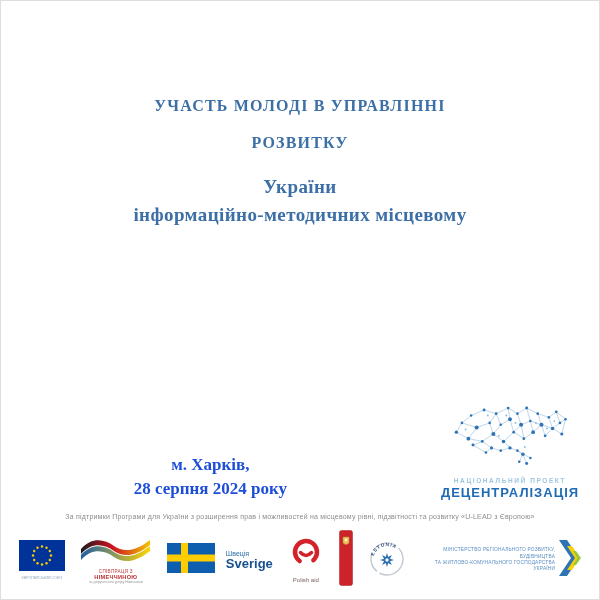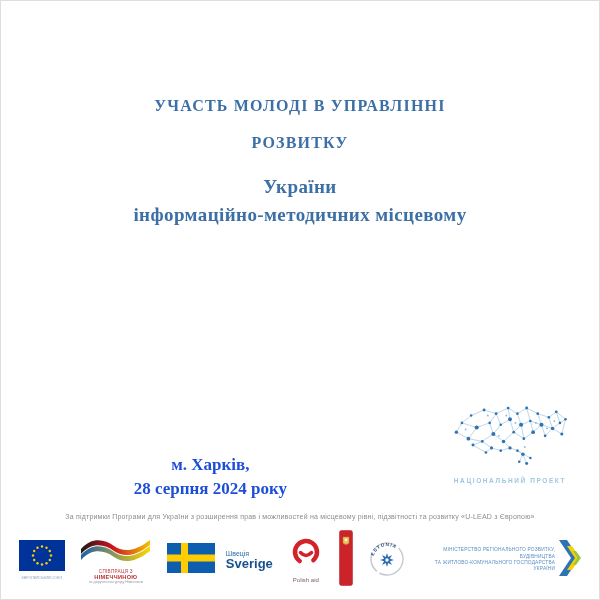--- a/index.html
+++ b/index.html
@@ -118,20 +118,21 @@
           <circle cx="76" cy="28" r="1"></circle>
             <circle cx="98" cy="28" r="1"></circle>
             <circle cx="118" cy="26" r="1"></circle>
           <circle cx="86" cy="54" r="1"></circle>
             <circle cx="66" cy="20" r="1"></circle>
             <circle cx="110" cy="34" r="1"></circle>
         </g>
       </svg>
     </span>
     <span class="l1">НАЦІОНАЛЬНИЙ ПРОЕКТ</span>
+    <span class="l2">ДЕЦЕНТРАЛІЗАЦІЯ</span>
   </div>
 
   <div class="support">За підтримки Програми для України з розширення прав і можливостей на місцевому рівні, підзвітності та розвитку «U-LEAD з Європою»</div>
 
   <div class="logos">
 
     <div class="logo">
       <span>
         <svg width="46" height="31" viewBox="0 0 46 31">
           <rect width="46" height="31" fill="#003399"></rect>

